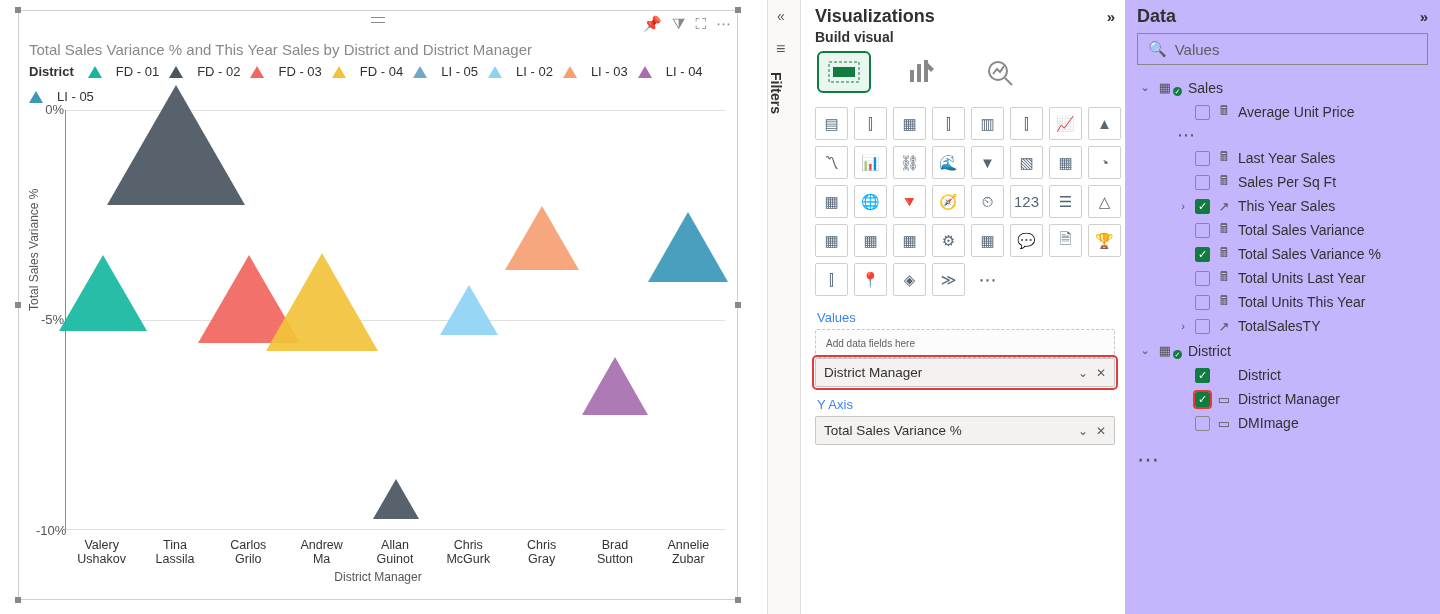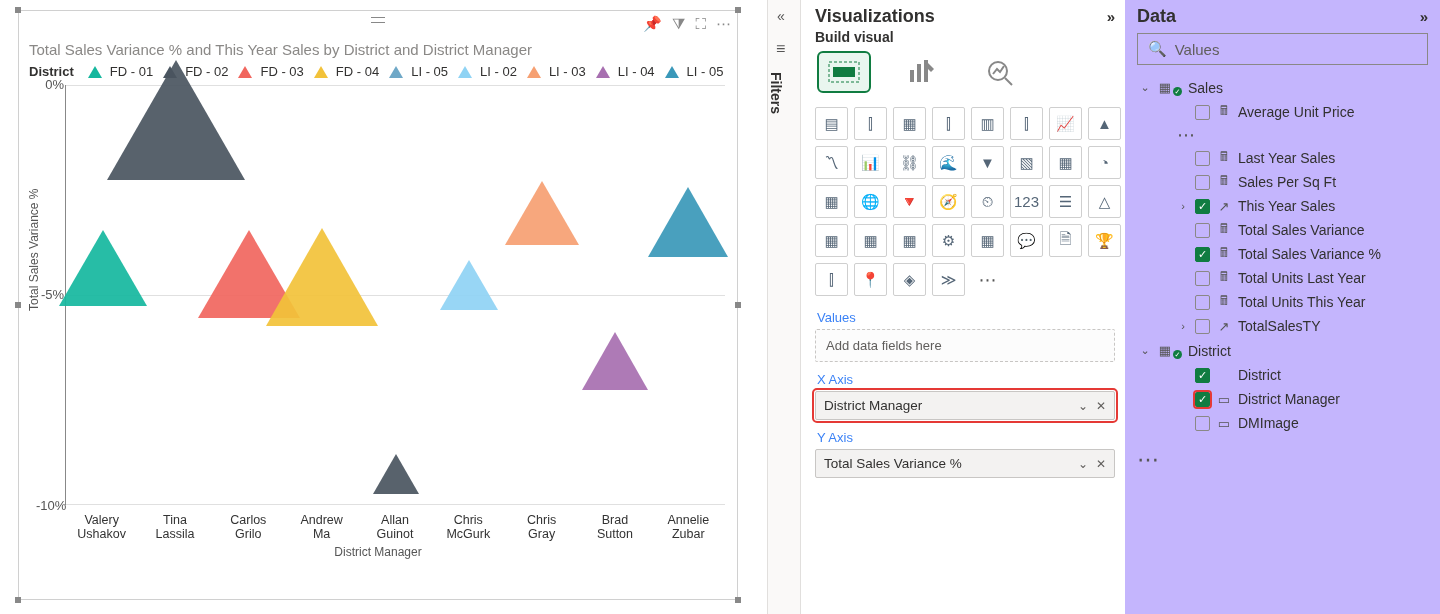--- a/index.html
+++ b/index.html
@@ -12,21 +12,21 @@
   .vh-ml{left:-4px;top:50%;margin-top:-3px}.vh-mr{right:-4px;top:50%;margin-top:-3px}
   .visual-header{height:26px;position:relative;}
   .visual-grip{position:absolute;left:50%;top:6px;width:14px;height:6px;margin-left:-7px;}
   .visual-grip:before{content:"";position:absolute;left:0;right:0;top:0;height:1px;background:#888;}
   .visual-grip:after{content:"";position:absolute;left:0;right:0;bottom:0;height:1px;background:#888;}
   .visual-tools{position:absolute;right:6px;top:4px;display:flex;gap:10px;color:#888;}
   .visual-tools span{cursor:pointer;font-size:15px;}
   .vtitle{color:#8a8886;font-size:15px;padding:4px 10px 6px 10px;}
   .legend{display:flex;flex-wrap:wrap;gap:10px;padding:0 10px 6px 10px;font-size:13px;}
   .legend-title{font-weight:600;margin-right:4px;}
-  .legend-item{display:flex;align-items:center;gap:8px;}
+  .legend-item{display:flex;align-items:center;gap:14px;}
   .tri{width:0;height:0;border-left:7px solid transparent;border-right:7px solid transparent;border-bottom:12px solid #000;}
   .plot{position:relative;margin:0 12px 8px 46px;height:420px;border-left:1px solid #888;border-bottom:0;background:
     linear-gradient(#e0e0e0,#e0e0e0) 0 0/100% 1px no-repeat,
     linear-gradient(#e0e0e0,#e0e0e0) 0 50%/100% 1px no-repeat,
     linear-gradient(#e0e0e0,#e0e0e0) 0 100%/100% 1px no-repeat;}
   .ylab{position:absolute;left:-30px;width:28px;text-align:right;font-size:13px;color:#555;}
   .ylab0{top:-8px}.ylab5{top:calc(50% - 8px)}.ylab10{bottom:-8px}
   .yaxis-title{position:absolute;left:8px;top:300px;transform:rotate(-90deg);transform-origin:left top;font-size:12px;color:#555;}
   .xaxis-title{text-align:center;font-size:12px;color:#555;margin-top:4px;}
   .xticks{display:flex;justify-content:space-around;margin:6px 12px 0 46px;font-size:12.5px;text-align:center;color:#333;}
@@ -41,21 +41,21 @@
   .viz-pane{width:324px;background:#fff;padding:0 10px 0 14px;}
   .pane-title{font-size:18px;font-weight:600;margin:6px 0 2px 0;display:flex;justify-content:space-between;align-items:center;}
   .pane-subtitle{font-size:14px;font-weight:600;margin-bottom:6px;}
   .viz-tabs{display:flex;gap:24px;margin:6px 0 14px 2px;}
   .viz-tab{width:54px;height:42px;border:2px solid transparent;border-radius:6px;display:flex;align-items:center;justify-content:center;color:#555;cursor:pointer;}
   .viz-tab.active{border-color:#107c41;background:#e9f6ef;}
   .viz-grid{display:grid;grid-template-columns:repeat(8,33px);grid-auto-rows:33px;gap:6px;margin-bottom:14px;}
   .viz-cell{border:1px solid #cfcfcf;border-radius:2px;display:flex;align-items:center;justify-content:center;font-size:15px;color:#567;cursor:pointer;background:#fff;}
   .viz-cell.more{border:none;font-size:18px;color:#555;}
   .field-section-label{font-size:13px;color:#3b82f6;margin:10px 0 4px 2px;}
-  .field-well{border:1px dashed #c8c6c4;background:#fcfcfc;padding:8px 10px;font-size:13px;color:#605e5c;border-radius:2px;}
+  .field-well{border:1px dashed #c8c6c4;background:#fcfcfc;padding:8px 10px;font-size:10px;color:#605e5c;border-radius:2px;}
   .field-pill{border:1px solid #c8c6c4;background:#f3f2f1;padding:6px 8px;font-size:13.5px;color:#323130;border-radius:2px;display:flex;align-items:center;justify-content:space-between;}
   .field-pill.highlight{outline:2px solid #e53935;outline-offset:1px;}
   .pill-actions{display:flex;gap:8px;color:#605e5c;font-size:12px;}
   .pane-dots{font-size:22px;color:#555;margin-top:12px;letter-spacing:2px;}
   
   .data-pane{flex:1;background:#c4b5fd;padding:0 12px;}
   .search-box{display:flex;align-items:center;gap:8px;border:1px solid #8a8886;padding:6px 10px;font-size:15px;color:#605e5c;margin:6px 0 10px 0;}
   .tree{font-size:14px;}
   .tree-row{display:flex;align-items:center;gap:6px;padding:4px 2px;cursor:pointer;}.indent2{padding-left:40px}
   .chev{width:12px;display:inline-block;text-align:center;color:#555;font-size:11px;}
@@ -228,21 +228,20 @@
       <div class="viz-cell">⫿</div>
       <div class="viz-cell">📍</div>
       <div class="viz-cell">◈</div>
       <div class="viz-cell">≫</div>
       <div class="viz-cell more">⋯</div>
     </div>
 
   <div class="field-section-label">Values</div>
   <div class="field-well">Add data fields here</div>
 
-  <div class="field-section-label">X Axis</div>
   <div class="field-pill highlight">
     <span>District Manager</span>
     <span class="pill-actions">
         <span>⌄</span>
         <span>✕</span>
       </span>
   </div>
 
   <div class="field-section-label">Y Axis</div>
   <div class="field-pill">

